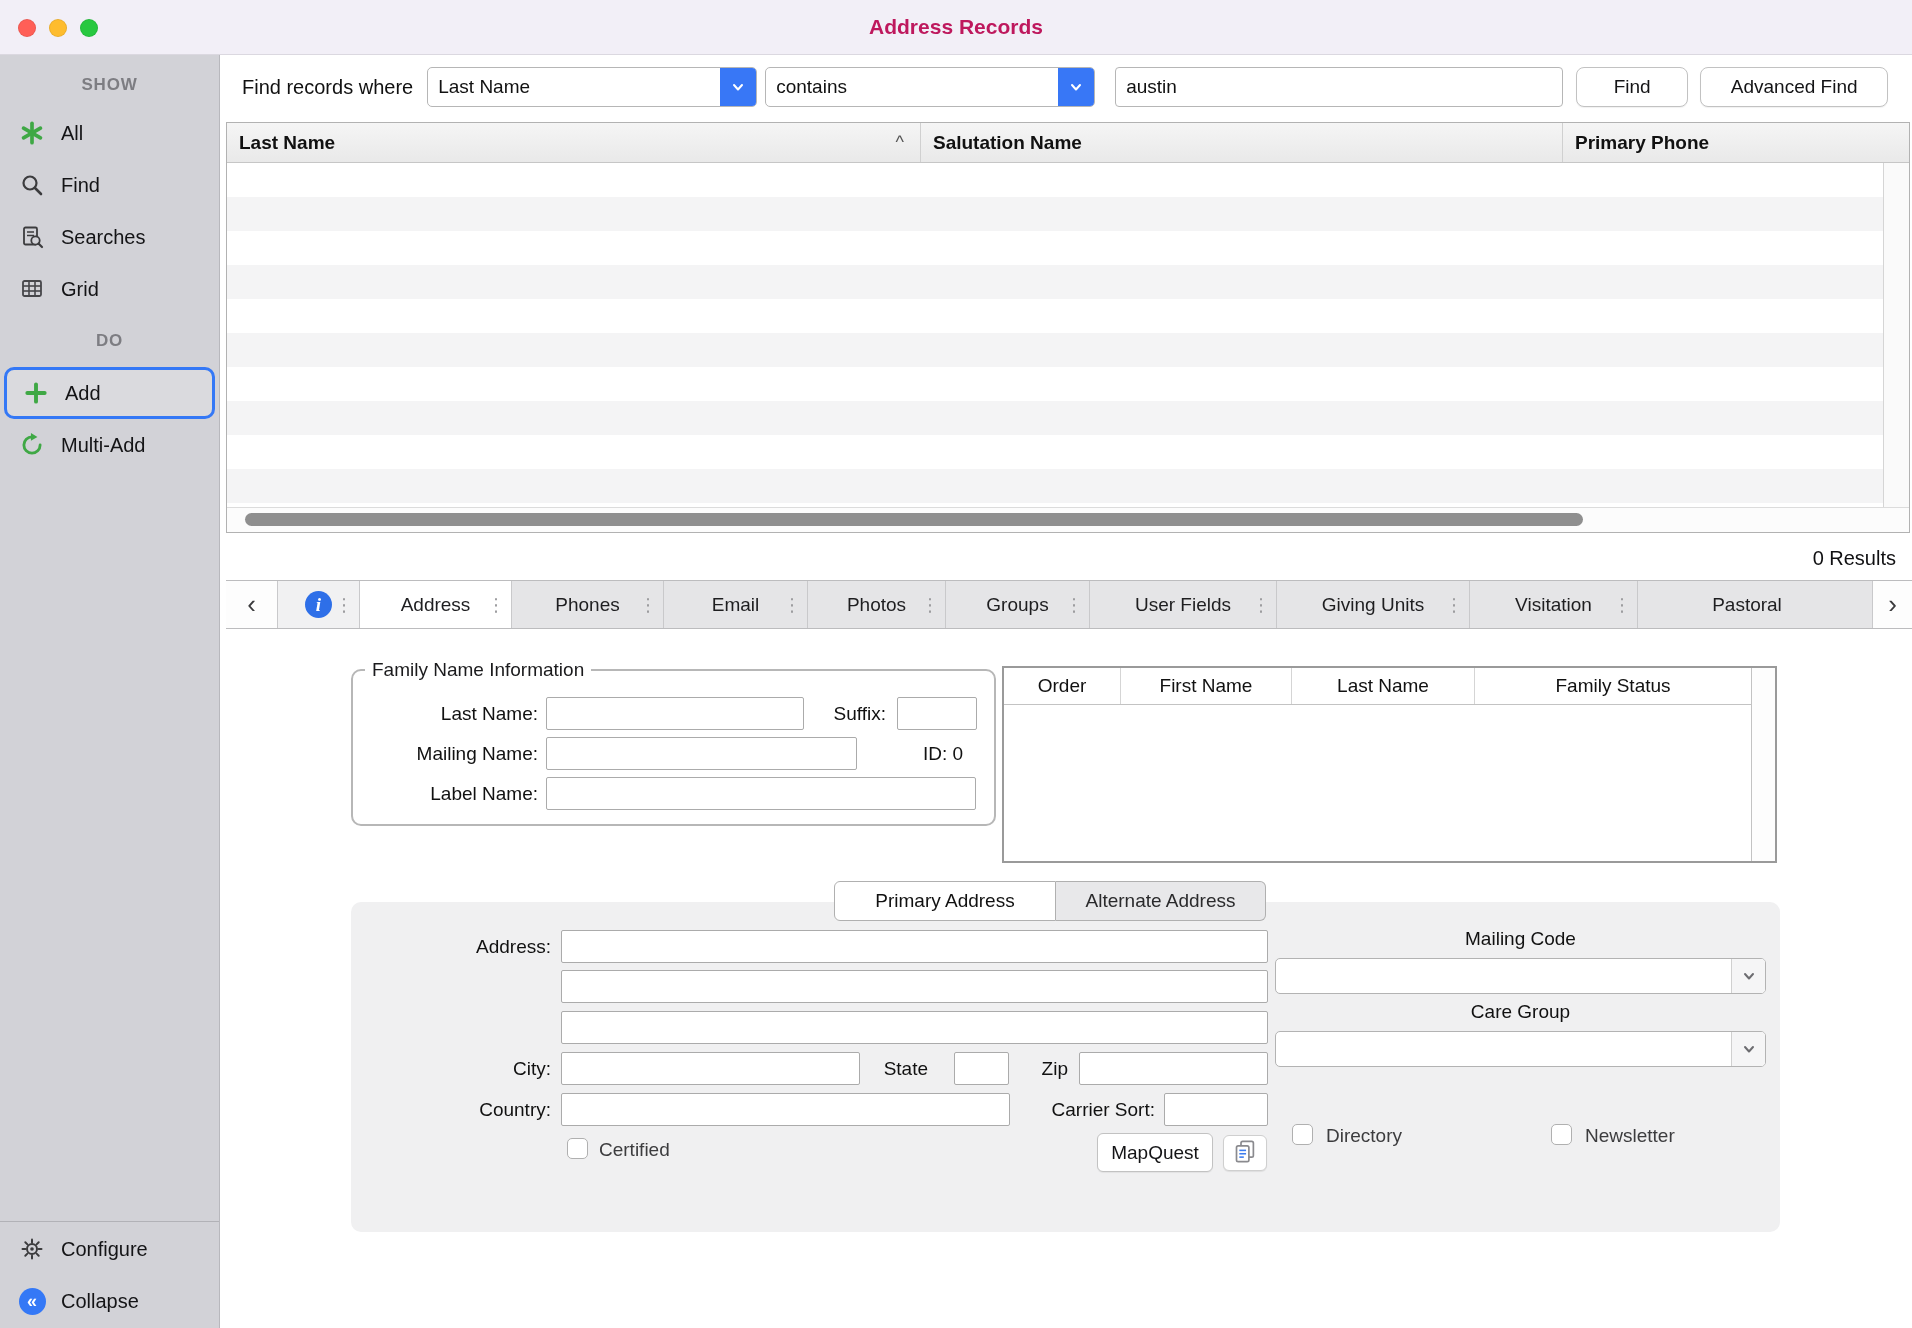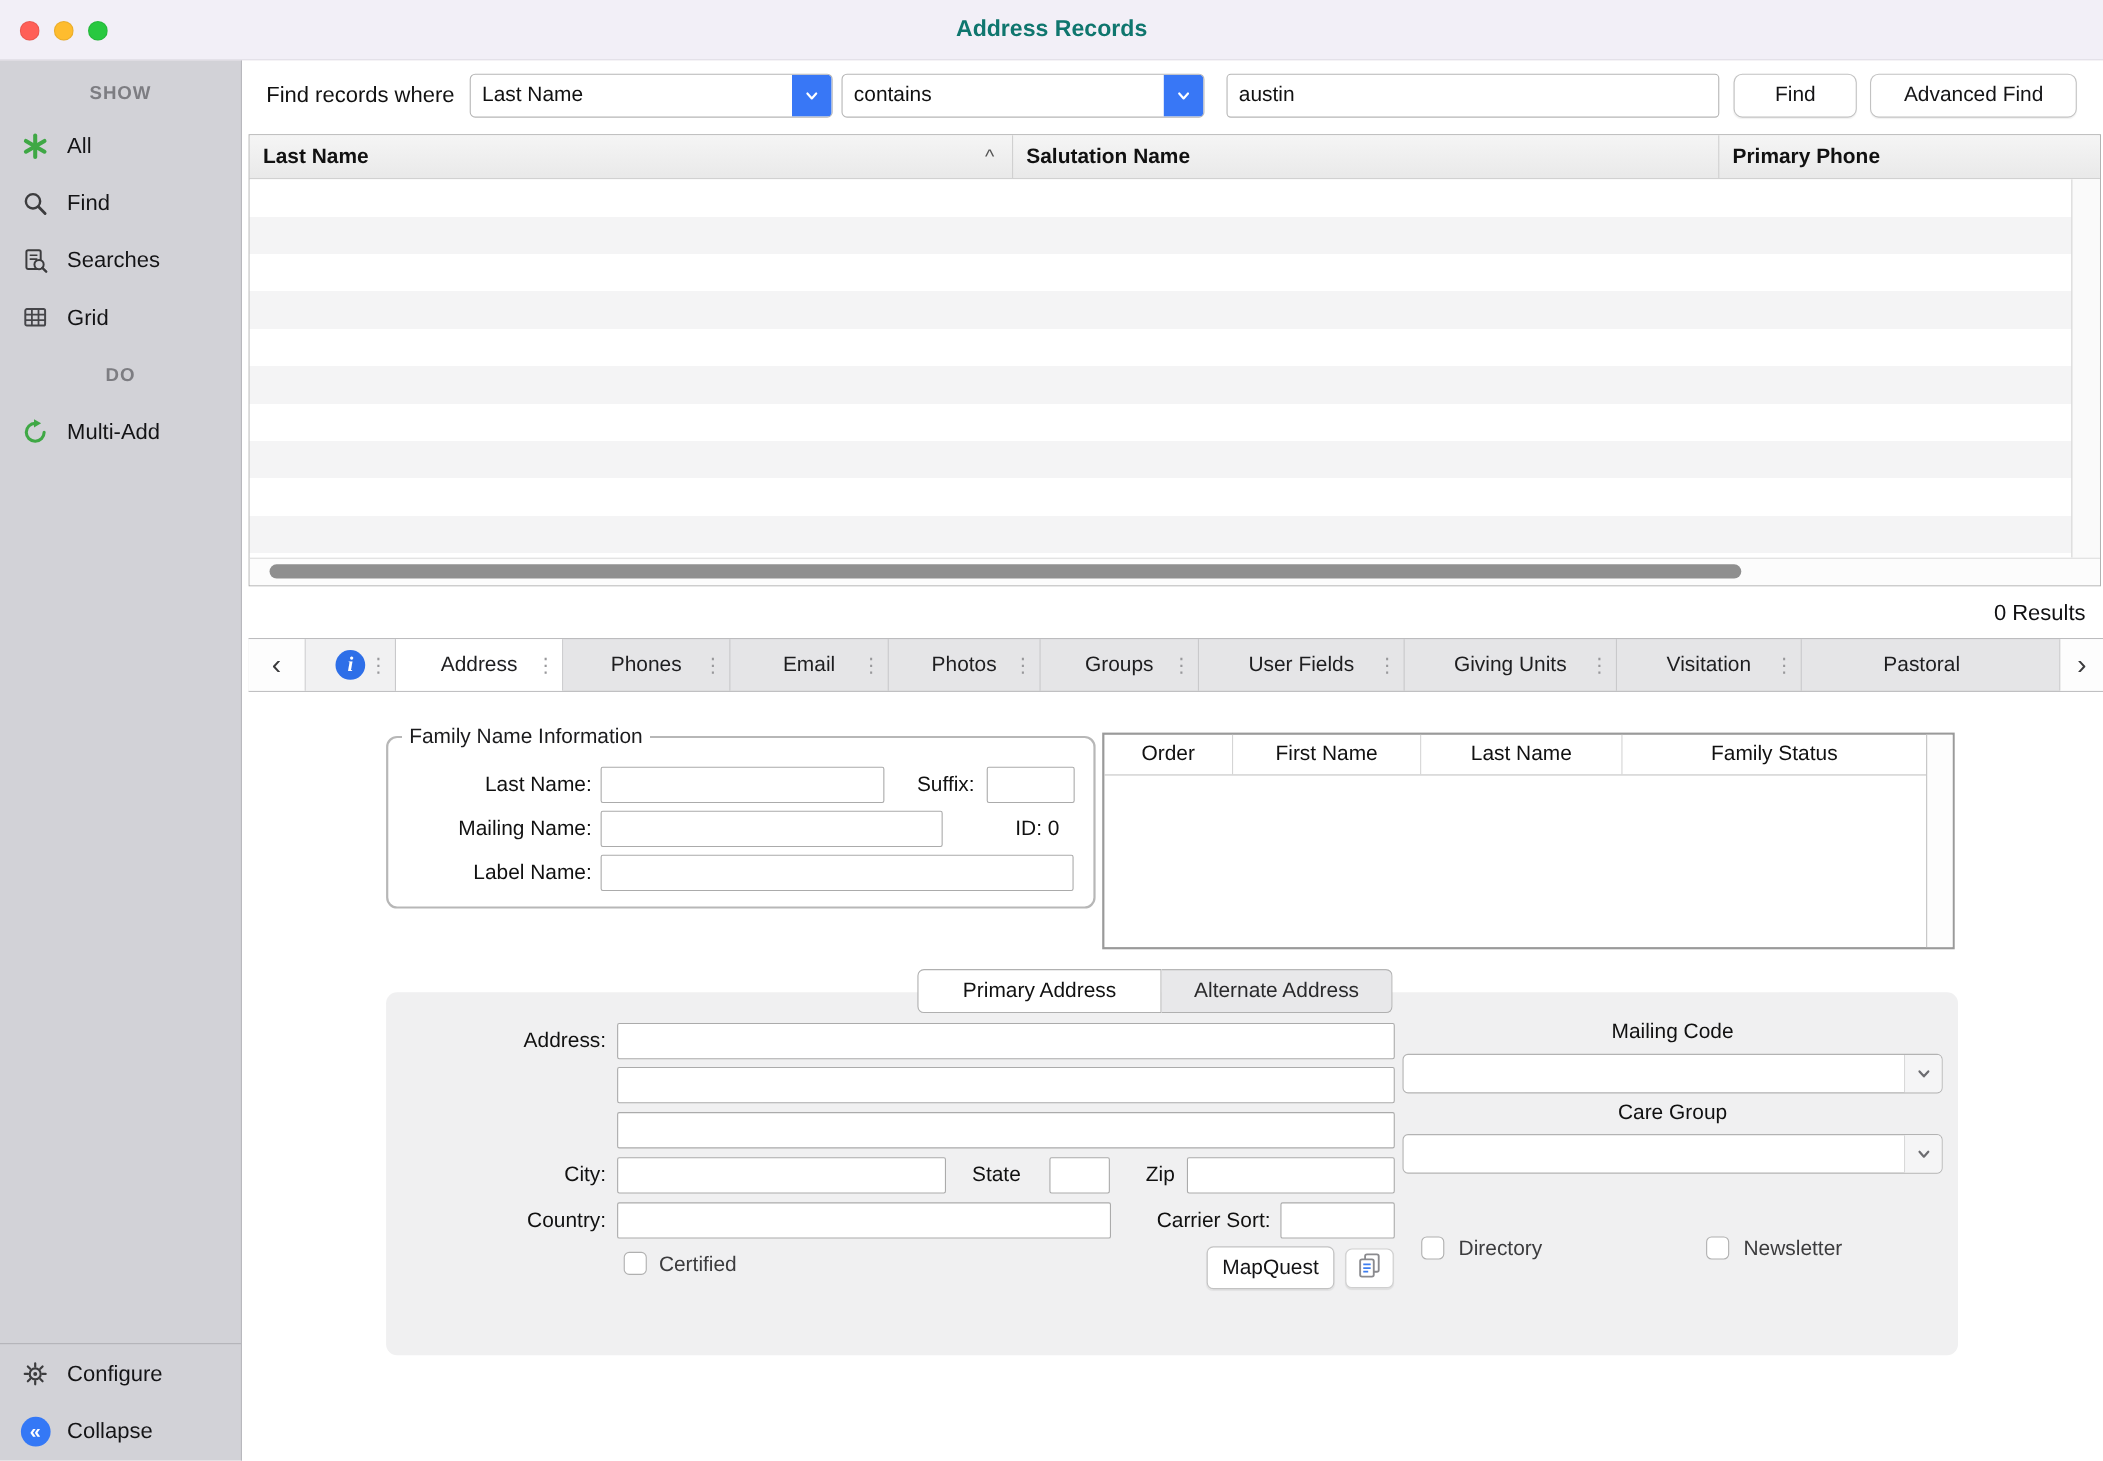--- a/index.html
+++ b/index.html
@@ -4,21 +4,21 @@
 <style>
   *{margin:0;padding:0;box-sizing:border-box}
   html,body{width:1912px;height:1328px}
   body{font-family:"Liberation Sans",sans-serif;background:#fff;color:#111;position:relative;overflow:hidden}
 
   
   .titlebar{position:absolute;top:0;left:0;width:1912px;height:55px;background:#f2eff7;border-bottom:1px solid #dbd8e0;display:flex;align-items:center;justify-content:center}
   .traffic{position:absolute;left:18px;top:0;height:55px;display:flex;align-items:center;gap:13px}
   .light{width:18px;height:18px;border-radius:50%;border:1px solid rgba(0,0,0,.08)}
   .l-red{background:#ff5f57}.l-yellow{background:#febc2e}.l-green{background:#28c840}
-  .win-title{font-size:21px;font-weight:bold;color:#0f766e}
+  .win-title{font-size:21px;font-weight:bold;color:#be185d}
 
   
   .sidebar{position:absolute;top:55px;left:0;width:220px;height:1273px;background:#d2d2d7;border-right:1px solid #b8b8bd;padding-top:8px}
   .section-header{height:44px;display:flex;align-items:center;justify-content:center;font-size:17px;font-weight:bold;letter-spacing:.8px;color:#7d7d82}
   .section-header.do{height:52px}
   .side-item{height:52px;display:flex;align-items:center;padding-left:16px;gap:13px;font-size:20px;color:#141416;cursor:default}
   .side-icon{width:32px;display:flex;align-items:center;justify-content:center;flex:0 0 32px}
   .side-item.selected{border:3px solid #3478f6;border-radius:10px;margin:0 4px;background:#dadade;padding-left:13px}
   .sidebar-footer{position:absolute;bottom:0;left:0;right:0;border-top:1px solid #b2b2b7;padding:1px 0}
   .collapse-badge{width:27px;height:27px;border-radius:50%;background:#3478f6;color:#fff;display:flex;align-items:center;justify-content:center;font-size:18px;font-weight:bold;line-height:1}
@@ -155,20 +155,31 @@
           <line x1="3" y1="14" x2="21" y2="14" stroke="#46464a" stroke-width="1.6"></line>
           <line x1="9" y1="4" x2="9" y2="19" stroke="#46464a" stroke-width="1.6"></line>
           <line x1="15" y1="4" x2="15" y2="19" stroke="#46464a" stroke-width="1.6"></line>
         </svg>
     </span>
     <span>Grid</span>
   </div>
 
   <div class="section-header do">DO</div>
 
+  <div class="side-item selected">
+    <span class="side-icon">
+      <svg viewBox="0 0 24 24" width="26" height="26">
+          <g stroke="#3fa845" stroke-width="3.6" stroke-linecap="round">
+            <line x1="12" y1="4" x2="12" y2="20"></line>
+            <line x1="4" y1="12" x2="20" y2="12"></line>
+          </g>
+        </svg>
+    </span>
+    <span>Add</span>
+  </div>
 
   <div class="side-item">
     <span class="side-icon">
       <svg viewBox="0 0 24 24" width="26" height="26">
           <path d="M 12 4.5 A 7.5 7.5 0 1 0 19.5 12" fill="none" stroke="#3fa845" stroke-width="2.6" stroke-linecap="round"></path>
           <polygon points="11,1 11,8 17,4.5" fill="#3fa845"></polygon>
         </svg>
     </span>
     <span>Multi-Add</span>
   </div>

